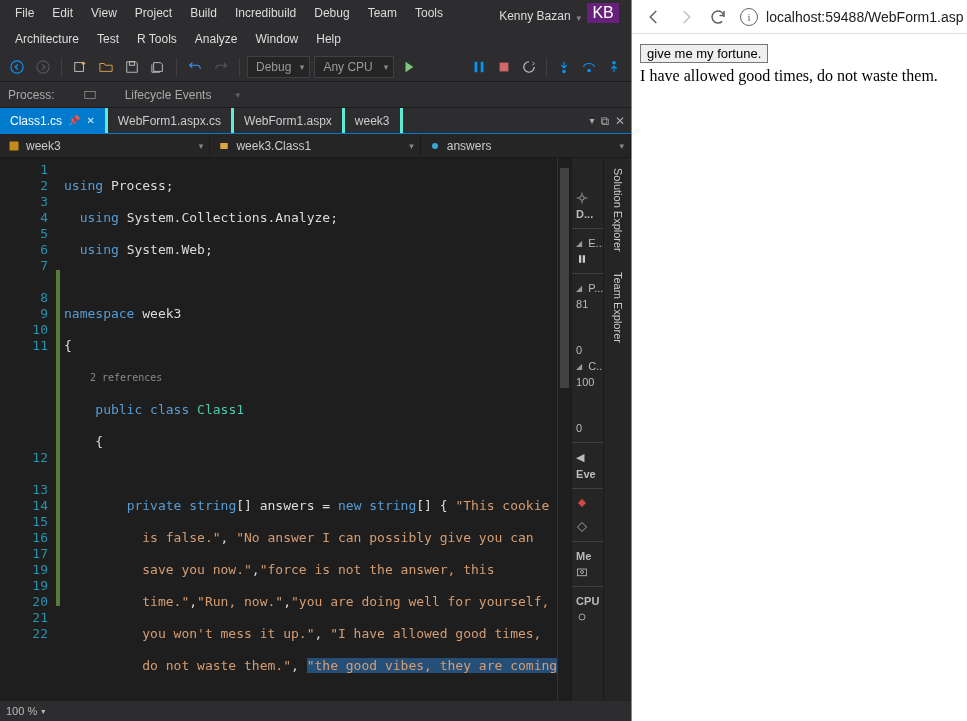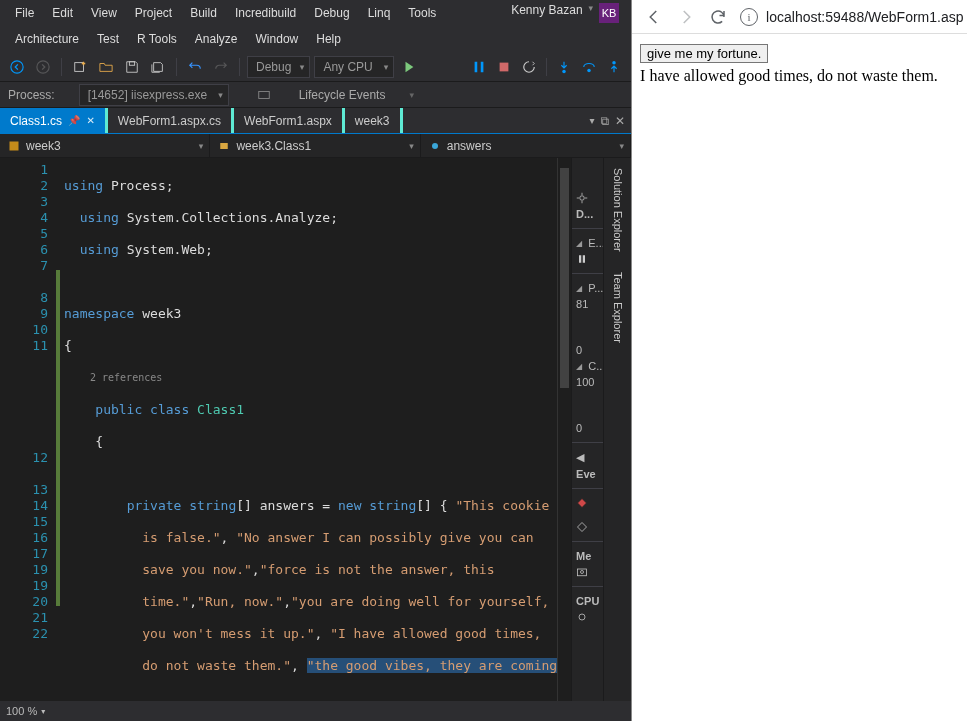--- a/index.html
+++ b/index.html
@@ -13,22 +13,22 @@
     overflow: hidden;
     display: flex;
   }
   .vs-window { width: 632px; height: 721px; display:flex; flex-direction:column; background:#6d28d9;border-radius:8px; }
   .browser-window { flex:1; height:721px; background:#fff; color:#000; display:flex; flex-direction:column; border-left:1px solid #888; }
 
   
   .menu-bar { display:flex; align-items:center; height:26px; padding:0 6px; background:#2d2d30; }
   .menu-bar .item { padding:3px 9px; color:#ddd; cursor:default; }
   .menu-bar .spacer { flex:1; }
-  .menu-bar .user { display:flex; align-items:flex-start; gap:6px; color:#ddd; padding-right:6px;}
-  .user-badge { background:#68217a; color:#fff; width:20px; height:20px; display:flex; align-items:center; justify-content:center; font-size:11px; }
+  .menu-bar .user { display:flex; align-items:flex-end; gap:6px; color:#ddd; padding-right:6px;}
+  .user-badge { background:#68217a; color:#fff; width:32px; height:20px; display:flex; align-items:center; justify-content:center; font-size:16px; }
   .menu-row2 { display:flex; align-items:center; height:26px; padding:0 6px; background:#2d2d30; }
   .menu-row2 .item { padding:3px 9px; color:#ddd; }
 
   
   .toolbar { display:flex; align-items:center; height:30px; padding:0 6px; gap:4px; background:#2d2d30; border-bottom:1px solid #1b1b1c;}
   .tbtn { width:22px; height:22px; display:flex; align-items:center; justify-content:center; color:#ccc; }
   .tbtn svg { width:14px; height:14px; }
   .sep { width:1px; height:18px; background:#3f3f46; margin:0 3px;}
   .combo { height:22px; border:1px solid #3f3f46; background:#252526; color:#999; padding:0 18px 0 8px; display:flex; align-items:center; font-size:12px; position:relative;}
   .combo::after { content:"▾"; position:absolute; right:5px; font-size:9px; color:#888;}
@@ -100,21 +100,21 @@
 <div class="vs-window">
 
   <div class="menu-bar">
     <div class="item">File</div>
     <div class="item">Edit</div>
     <div class="item">View</div>
     <div class="item">Project</div>
     <div class="item">Build</div>
     <div class="item">Incredibuild</div>
     <div class="item">Debug</div>
-    <div class="item">Linq</div>
+    <div class="item">Team</div>
     <div class="item">Tools</div>
     <div class="spacer"></div>
     <div class="user">
       <span>Kenny Bazan</span>
       <span style="font-size:9px;color:#888">▾</span>
       <span class="user-badge">KB</span>
     </div>
   </div>
 
   <div class="menu-row2">
@@ -218,21 +218,20 @@
           <svg viewBox="0 0 16 16">
             <path d="M8 14V7M5 10l3-3 3 3" fill="none" stroke="#0097fb" stroke-width="1.3"></path>
             <circle cx="8" cy="3" r="2" fill="#0097fb"></circle>
           </svg>
         </div>
     </div>
   </div>
 
   <div class="process-bar">
     <span>Process:</span>
-    <div class="combo">[14652] iisexpress.exe</div>
     <div class="tbtn">
         <svg viewBox="0 0 16 16">
           <rect x="2" y="4" width="12" height="8" fill="none" stroke="#888"></rect>
         </svg>
       </div>
     <span>Lifecycle Events</span>
     <span style="font-size:9px;color:#666">▾</span>
   </div>
 
   <div class="doc-tabs">

